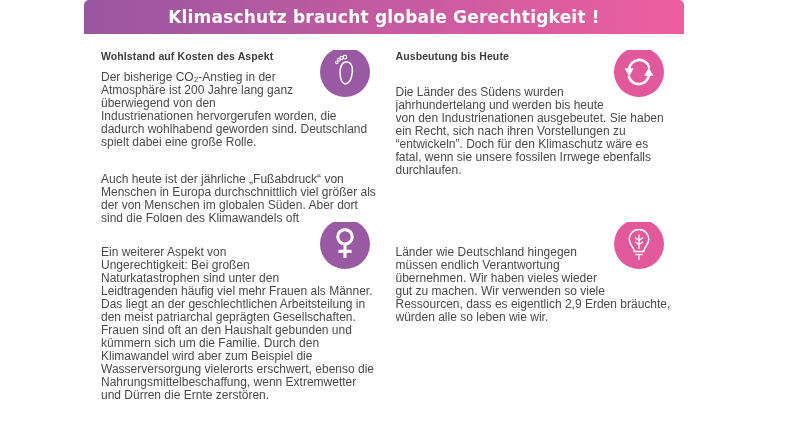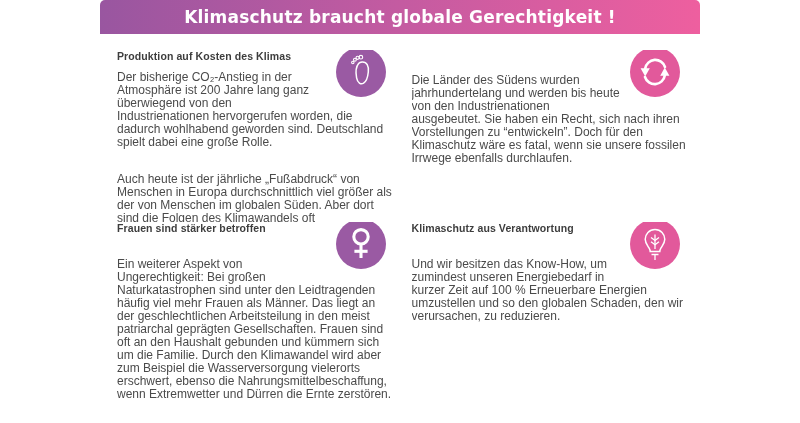--- a/index.html
+++ b/index.html
@@ -5,21 +5,21 @@
   * { box-sizing: border-box; }
   html, body { margin: 0; padding: 0; background: #ffffff; }
   .page {
     position: relative;
     width: 800px; height: 423px;
     background: #ffffff;
     font-family: "Liberation Sans", sans-serif;
     overflow: hidden;
   }
   .card {
-    position: absolute; left: 100px; top: 0;
+    position: absolute; left: 84px; top: 0;
     width: 600px; height: 423px;
     display: flex; flex-direction: column;
     border-radius: 5px 5px 9px 9px;
     overflow: hidden;
     background: #ffffff;
   }
   .banner {
     background: linear-gradient(90deg, #9956a0 0%, #c45ba1 50%, #ee5f9f 100%);
     color: #ffffff;
     display: flex; align-items: center; justify-content: center;
@@ -77,65 +77,64 @@
         <span class="icon-circle">
           <svg viewBox="0 0 50 50" aria-hidden="true">
             <circle cx="25" cy="25" r="25" fill="#9a5aa3"></circle>
             <path d="M26,15 C30.8,14.6 33,19 32.3,25 C31.8,30 30.6,34.3 27.6,36.2 C24.8,37.9 21.6,36 20.6,30.8 C19.6,25.5 20.2,19.4 22.6,16.5 C23.6,15.3 24.8,15.1 26,15 Z" fill="none" stroke="#ffffff" stroke-width="1.5"></path>
             <circle cx="16.8" cy="15.5" r="1.2" fill="none" stroke="#ffffff" stroke-width="1.1"></circle>
             <circle cx="18.9" cy="12.7" r="1.4" fill="none" stroke="#ffffff" stroke-width="1.1"></circle>
             <circle cx="21.6" cy="10.8" r="1.6" fill="none" stroke="#ffffff" stroke-width="1.1"></circle>
             <circle cx="24.9" cy="10.2" r="1.8" fill="none" stroke="#ffffff" stroke-width="1.1"></circle>
           </svg>
         </span>
-        <h2>Produktion auf Kosten des Klimas</h2>
+        <h2>Wohlstand auf Kosten des Aspekt</h2>
         <p class="first">Der bisherige CO₂-Anstieg in der Atmosphäre ist 200 Jahre lang ganz überwiegend von den Industrienationen hervorgerufen worden, die dadurch wohlhabend geworden sind. Deutschland spielt dabei eine große Rolle.</p>
         <p>Auch heute ist der jährliche „Fußabdruck“ von Menschen in Europa durchschnittlich viel größer als der von Menschen im globalen Süden. Aber dort sind die Folgen des Klimawandels oft lebensbedrohlich, und Betroffenen fehlen die Mittel, um sich davor zu schützen.</p>
       </section>
 
       <section class="sec sec-tight">
         <span class="icon-circle">
           <svg viewBox="0 0 50 50" aria-hidden="true">
             <circle cx="25" cy="25" r="25" fill="#e2599b"></circle>
             <path d="M15.2,21.5 A10.2,10.2 0 0 1 35,20" fill="none" stroke="#ffffff" stroke-width="2.6" stroke-linecap="round"></path>
             <polygon points="15.2,29.5 10.6,21.2 19.8,21.2" fill="#ffffff"></polygon>
             <path d="M34.8,28.5 A10.2,10.2 0 0 1 15,30" fill="none" stroke="#ffffff" stroke-width="2.6" stroke-linecap="round"></path>
             <polygon points="34.8,20.5 39.4,28.8 30.2,28.8" fill="#ffffff"></polygon>
           </svg>
         </span>
+        <h2>Ausbeutung bis Heute</h2>
         <p class="first">Die Länder des Südens wurden jahrhundertelang und werden bis heute von den Industrienationen ausgebeutet. Sie haben ein Recht, sich nach ihren Vorstellungen zu “entwickeln”. Doch für den Klimaschutz wäre es fatal, wenn sie unsere fossilen Irrwege ebenfalls durchlaufen.</p>
       </section>
 
       <section class="sec">
         <span class="icon-circle">
           <svg viewBox="0 0 50 50" aria-hidden="true">
             <circle cx="25" cy="25" r="25" fill="#9a5aa3"></circle>
             <circle cx="25" cy="17.8" r="7.2" fill="none" stroke="#ffffff" stroke-width="3.1"></circle>
             <line x1="25" y1="25" x2="25" y2="39" stroke="#ffffff" stroke-width="3.1"></line>
             <line x1="18.4" y1="32.3" x2="31.6" y2="32.3" stroke="#ffffff" stroke-width="3.1"></line>
           </svg>
         </span>
-        <h2>Frauen sind stärker betroffen</h2>
         <p>Ein weiterer Aspekt von Ungerechtigkeit: Bei großen Naturkatastrophen sind unter den Leidtragenden häufig viel mehr Frauen als Männer. Das liegt an der geschlechtlichen Arbeitsteilung in den meist patriarchal geprägten Gesellschaften. Frauen sind oft an den Haushalt gebunden und kümmern sich um die Familie. Durch den Klimawandel wird aber zum Beispiel die Wasserversorgung vielerorts erschwert, ebenso die Nahrungsmittelbeschaffung, wenn Extremwetter und Dürren die Ernte zerstören.</p>
       </section>
 
       <section class="sec">
         <span class="icon-circle">
           <svg viewBox="0 0 50 50" aria-hidden="true">
             <circle cx="25" cy="25" r="25" fill="#e2599b"></circle>
             <path d="M25,10.5 C30.8,10.5 34.8,15 34.8,20.3 C34.8,24 32.6,26.3 31,28.9 C30.2,30.2 29.8,31.4 29.8,32.6 L20.2,32.6 C20.2,31.4 19.8,30.2 19,28.9 C17.4,26.3 15.2,24 15.2,20.3 C15.2,15 19.2,10.5 25,10.5 Z" fill="none" stroke="#ffffff" stroke-width="1.5"></path>
             <line x1="25" y1="15.5" x2="25" y2="30" stroke="#ffffff" stroke-width="1.3"></line>
             <path d="M21,18.5 L25,21.5 L29,18.5" fill="none" stroke="#ffffff" stroke-width="1.3"></path>
             <path d="M21,22.8 L25,25.8 L29,22.8" fill="none" stroke="#ffffff" stroke-width="1.3"></path>
             <line x1="21.5" y1="35.5" x2="28.5" y2="35.5" stroke="#ffffff" stroke-width="1.5"></line>
             <line x1="25" y1="35.5" x2="25" y2="41" stroke="#ffffff" stroke-width="1.3"></line>
           </svg>
         </span>
-        <h2>Klimaschutz aus Verantwortung</h2>
-        <p>Und wir besitzen das Know-How, um zumindest unseren Energiebedarf in kurzer Zeit auf 100 % Erneuerbare Energien umzustellen und so den globalen Schaden, den wir verursachen, zu reduzieren.</p>
+        <p class="first">Länder wie Deutschland hingegen müssen endlich Verantwortung übernehmen. Wir haben vieles wieder gut zu machen. Wir verwenden so viele Ressourcen, dass es eigentlich 2,9 Erden bräuchte, würden alle so leben wie wir.</p>
       </section>
 
     </main>
 
     <footer class="banner bottom">
       <span>sfv.de / k21 / climatejustice</span>
     </footer>
 
   </div>
 </div>

